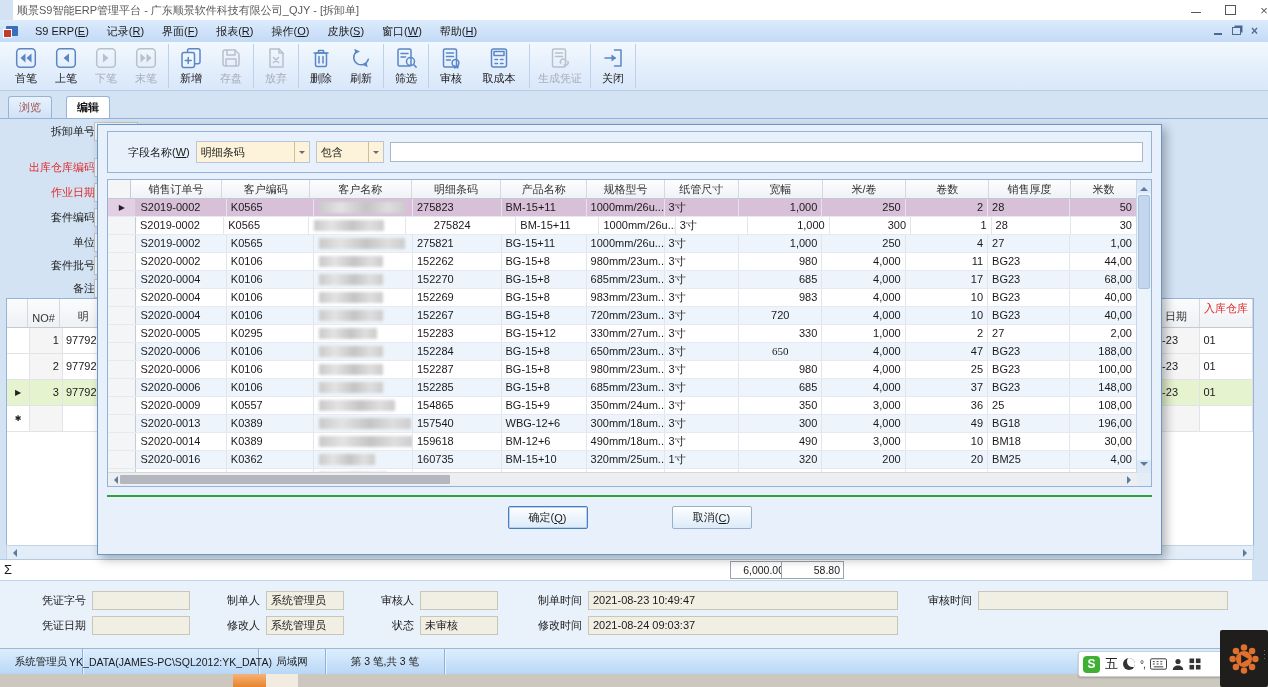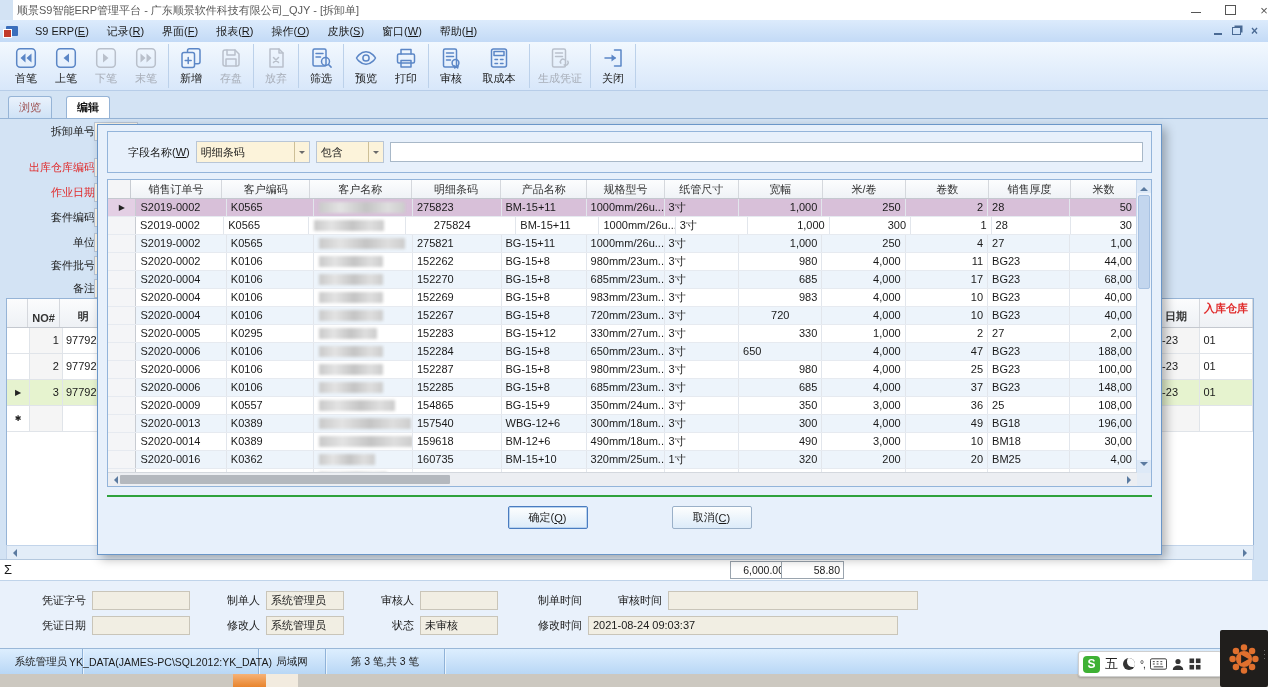--- a/index.html
+++ b/index.html
@@ -41,21 +41,21 @@
   .tabs{position:absolute;left:8px;top:96px;display:flex;height:22px;}
   .tab{padding:0 10px;display:flex;align-items:center;border:1px solid #96b4d6;border-bottom:none;
     border-radius:3px 3px 0 0;background:linear-gradient(#eaf2fc,#cfe2f6);margin-right:14px;color:#9c4f4f;}
   .tab.active{background:#ffffff;color:#1a1a1a;font-weight:bold;position:relative;z-index:2;}
   .flabel{position:absolute;left:0;width:95px;text-align:right;padding-right:2px;white-space:nowrap;overflow:hidden;}
   .flabel.req{color:#e02b2b;}
   .sliver{position:absolute;left:94px;width:40px;height:17px;background:#fdf6e8;border:1px solid #b9c6d6;
     font-size:11px;line-height:16px;padding-left:2px;overflow:hidden;z-index:1;}
   
   .bgrid{position:absolute;background:#ffffff;border:1px solid #96b4d6;overflow:hidden;z-index:1;}
-  .bg-hdr{display:flex;background:linear-gradient(#fbfcfd,#eef1f5);border-bottom:1px solid #c4c8cf;color:#333;font-weight:bold;}
+  .bg-hdr{display:flex;background:linear-gradient(#fbfcfd,#eef1f5);border-bottom:1px solid #c4c8cf;color:#333;}
   .bg-hc{border-right:1px solid #d5d8dd;display:flex;align-items:flex-end;justify-content:center;padding-bottom:3px;overflow:hidden;white-space:nowrap;}
   .bg-row{display:flex;border-bottom:1px solid #e0e4e9;}
   .bg-c{border-right:1px solid #e0e4e9;line-height:24px;white-space:nowrap;overflow:hidden;padding:0 3px;}
   .bg-row.cur{background:#e6f3cf;}
   .marker{color:#222;font-size:8px;display:flex;align-items:center;justify-content:center;}
   .hstrip{position:absolute;left:6px;top:545px;width:1246px;height:13px;background:#e3edf8;border:1px solid #c2d4ea;display:flex;align-items:center;justify-content:space-between;z-index:1;}
   .arr{width:0;height:0;border:4px solid transparent;}
   .arr.l{border-right-color:#5a7aa0;margin-left:2px;}
   .arr.r{border-left-color:#5a7aa0;margin-right:2px;}
   .arr.u{border-bottom-color:#5a7aa0;margin-top:1px;}
@@ -224,43 +224,44 @@
           <svg viewBox="0 0 24 24">
             <path d="M6 3h9l4 4v14H6z"></path>
             <path d="M15 3v4h4M9.5 11.5l5 5M14.5 11.5l-5 5"></path>
           </svg>
           <span class="tlabel">放弃</span>
         </div>
       </div>
       <div class="tgroup">
         <div class="tbtn">
           <svg viewBox="0 0 24 24">
+            <path d="M5 7h14M9.5 7V4.5h5V7"></path>
+            <rect x="6.5" y="7" width="11" height="13.5" rx="1.5"></rect>
+            <path d="M10 10.5v6.5M14 10.5v6.5"></path>
+          </svg>
+          <span class="tlabel">删除</span>
+        </div>
+        <div class="tbtn">
+          <svg viewBox="0 0 24 24">
+            <path d="M19.3 13.3A7.4 7.4 0 116.9 6.2"></path>
+            <path class="f" d="M5.3 2.8l1.2 5 4.5-2.2z"></path>
+            <path class="f" d="M18.7 21.2l-1.2-5-4.5 2.2z"></path>
+          </svg>
+          <span class="tlabel">刷新</span>
+        </div>
+      </div>
+      <div class="tgroup">
+        <div class="tbtn">
+          <svg viewBox="0 0 24 24">
             <rect x="4" y="3" width="13" height="17" rx="1.5"></rect>
             <path d="M7 7.5h7M7 11h4.5"></path>
             <circle cx="16.5" cy="15.5" r="4"></circle>
             <path d="M19.5 18.5l2.6 2.6"></path>
           </svg>
           <span class="tlabel">筛选</span>
-        </div>
-      </div>
-      <div class="tgroup">
-        <div class="tbtn">
-          <svg viewBox="0 0 24 24">
-            <path d="M2.5 12S6 5.8 12 5.8 21.5 12 21.5 12 18 18.2 12 18.2 2.5 12 2.5 12z"></path>
-            <circle cx="12" cy="12" r="3.1"></circle>
-          </svg>
-          <span class="tlabel">预览</span>
-        </div>
-        <div class="tbtn">
-          <svg viewBox="0 0 24 24">
-            <path d="M7 8V3.5h10V8"></path>
-            <rect x="3.5" y="8" width="17" height="9" rx="1.5"></rect>
-            <path d="M7 14.5h10V21H7z"></path>
-          </svg>
-          <span class="tlabel">打印</span>
         </div>
       </div>
       <div class="tgroup">
         <div class="tbtn">
           <svg viewBox="0 0 24 24">
             <rect x="4.5" y="3" width="13" height="18" rx="1.5"></rect>
             <path d="M7.5 7h7M7.5 10.5h7M7.5 14h4"></path>
             <circle cx="16.5" cy="17" r="3.4"></circle>
             <path d="M15.3 20l.5 2 1.4-1.1 1.4 1.1.5-2"></path>
           </svg>
@@ -385,20 +386,21 @@
         <span class="fl" style="width: 60px;">凭证字号</span>
         <span class="fb" style="width: 88px;"></span>
         <span style="width: 22px;"></span>
         <span class="fl" style="width: 48px;">制单人</span>
         <span class="fb" style="width: 68px;">系统管理员</span>
         <span style="width: 22px;"></span>
         <span class="fl" style="width: 48px;">审核人</span>
         <span class="fb" style="width: 68px;"></span>
         <span style="width: 22px;"></span>
         <span class="fl" style="width: 62px;">制单时间</span>
+        <span class="fb" style="width: 300px;">2021-08-23 10:49:47</span>
         <span style="width: 12px;"></span>
         <span class="fl" style="width: 62px;">审核时间</span>
         <span class="fb" style="width: 240px;"></span>
         <span style="width: 12px;"></span>
       </div>
       <div class="frow" style="top: 35px;">
         <span class="fl" style="width: 60px;">凭证日期</span>
         <span class="fb" style="width: 88px;"></span>
         <span style="width: 22px;"></span>
         <span class="fl" style="width: 48px;">修改人</span>
@@ -646,21 +648,21 @@
               <div class="dc mcell marker" style="width: 22px;"></div>
               <div class="dc" style="width: 92px; text-align: left;">S2020-0006</div>
               <div class="dc" style="width: 88px; text-align: left;">K0106</div>
               <div class="dc" style="width: 102px; text-align: left;">
                 <span class="blur-block" style="width: 64px;"></span>
               </div>
               <div class="dc" style="width: 90px; text-align: left;">152284</div>
               <div class="dc" style="width: 86px; text-align: left;">BG-15+8</div>
               <div class="dc" style="width: 78px; text-align: left;">650mm/23um...</div>
               <div class="dc" style="width: 74px; text-align: left;">3寸</div>
-              <div class="dc" style="width: 84px; text-align: left;">650</div>
+              <div class="dc" style="width: 84px; text-align: center; font-family: Liberation Serif, serif;">650</div>
               <div class="dc" style="width: 84px; text-align: right;">4,000</div>
               <div class="dc" style="width: 83px; text-align: right;">47</div>
               <div class="dc" style="width: 82px; text-align: left;">BG23</div>
               <div class="dc" style="width: 66px; text-align: right;">188,00</div>
             </div>
             <div class="drow">
               <div class="dc mcell marker" style="width: 22px;"></div>
               <div class="dc" style="width: 92px; text-align: left;">S2020-0006</div>
               <div class="dc" style="width: 88px; text-align: left;">K0106</div>
               <div class="dc" style="width: 102px; text-align: left;">

